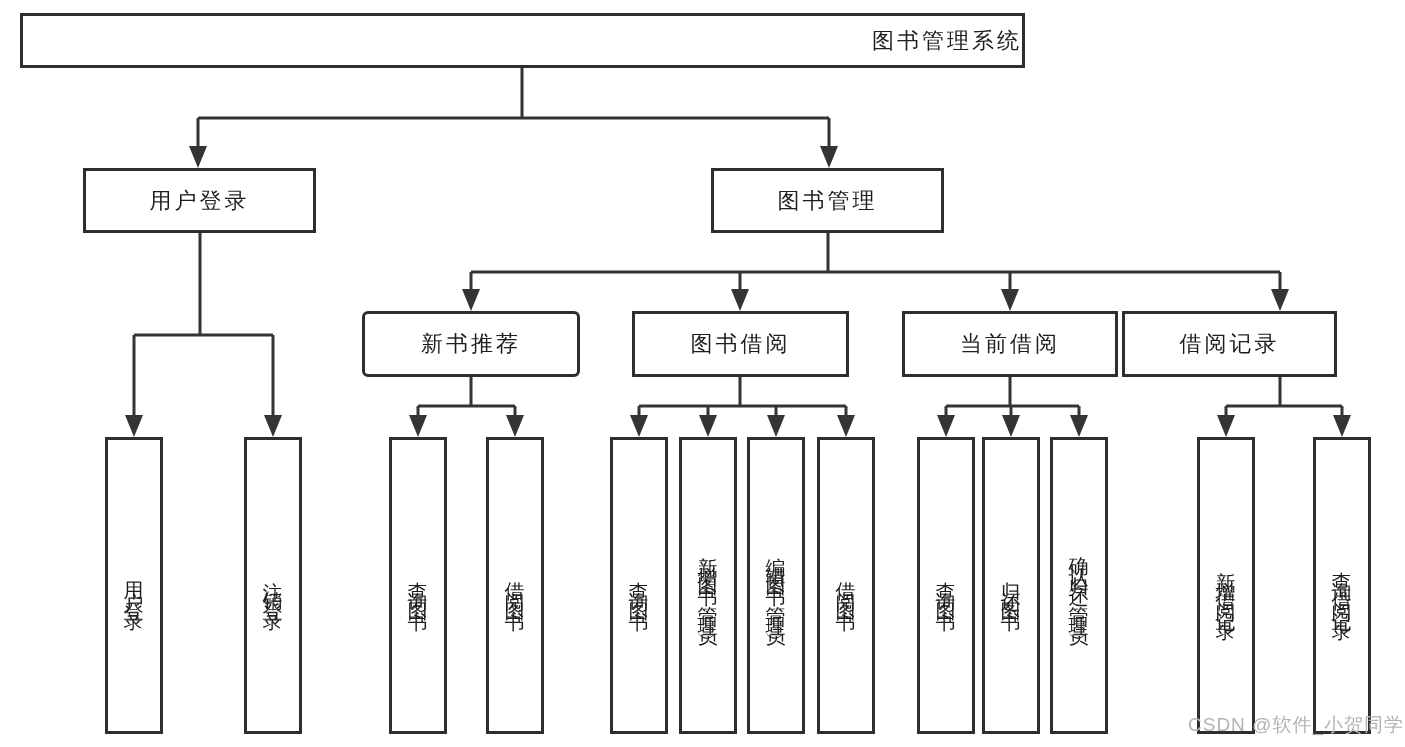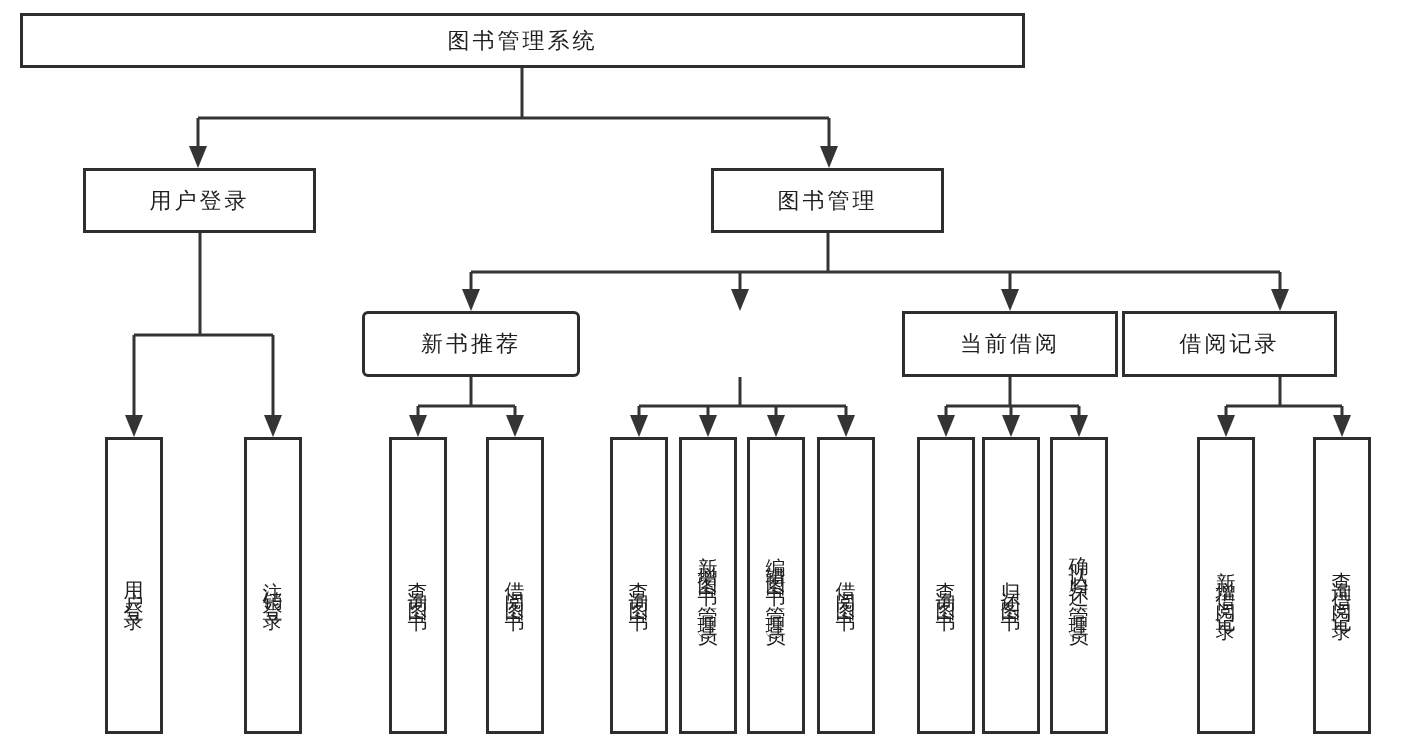--- a/index.html
+++ b/index.html
@@ -8,21 +8,21 @@
     font-family:"Liberation Sans","DejaVu Sans",sans-serif;color:#1e1e1e;
   }
   .connectors{position:absolute;left:0;top:0;z-index:1;}
   .connectors path{stroke:#343434;stroke-width:3;fill:none;}
   .connectors polygon{fill:#343434;stroke:none;}
   .box{
     position:absolute;box-sizing:border-box;background:#ffffff;
     border:3px solid #2e2e2e;display:flex;align-items:center;justify-content:center;
     z-index:2;
   }
-  .box.root{left:20px;top:13px;width:1005px;height:55px;}
+  .box.root{left:20px;top:13px;width:1005px;height:55px;justify-content:flex-end;}
   .hlabel{font-size:22px;letter-spacing:3px;color:#1e1e1e;white-space:nowrap;}
   .lvl2{top:168px;width:233px;height:65px;}
   .lvl3{top:311px;height:66px;}
   .leaf{top:437px;width:58px;height:297px;}
   .vlabel{
     writing-mode:vertical-rl;text-orientation:mixed;
     font-size:20px;letter-spacing:10px;color:#1e1e1e;line-height:1;
   }
   .watermark{
     position:absolute;left:1188px;top:712px;z-index:3;
@@ -84,20 +84,23 @@
   <div class="box lvl2" style="left:83px;">
     <span class="hlabel">用户登录</span>
   </div>
   <div class="box lvl2" style="left:711px;">
     <span class="hlabel">图书管理</span>
   </div>
 
   <div class="box lvl3" style="left:362px;width:218px;border-radius:6px;">
     <span class="hlabel">新书推荐</span>
   </div>
+  <div class="box lvl3" style="left:632px;width:217px;">
+    <span class="hlabel">图书借阅</span>
+  </div>
   <div class="box lvl3" style="left:902px;width:216px;">
     <span class="hlabel">当前借阅</span>
   </div>
   <div class="box lvl3" style="left:1122px;width:215px;">
     <span class="hlabel">借阅记录</span>
   </div>
 
   <div class="box leaf" style="left:105px;">
     <span class="vlabel">用户登录</span>
   </div>
@@ -135,14 +138,15 @@
     <span class="vlabel">确认归还（管理员）</span>
   </div>
 
   <div class="box leaf" style="left:1197px;">
     <span class="vlabel">新增借阅记录</span>
   </div>
   <div class="box leaf" style="left:1313px;">
     <span class="vlabel">查询借阅记录</span>
   </div>
 
+  <div class="watermark">CSDN @软件_小贺同学</div>
 
 </div>
 
 </body></html>

